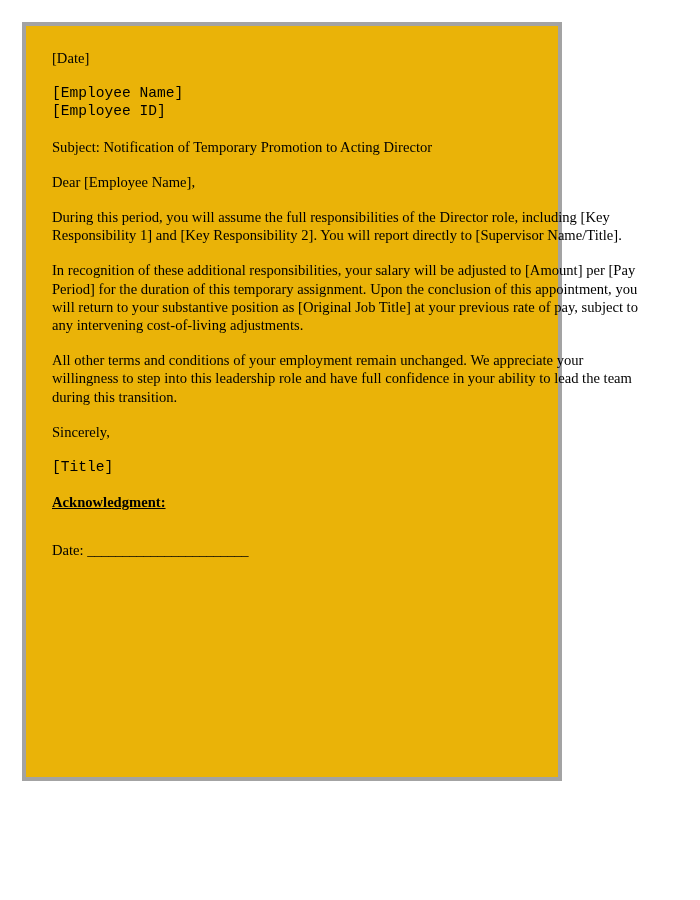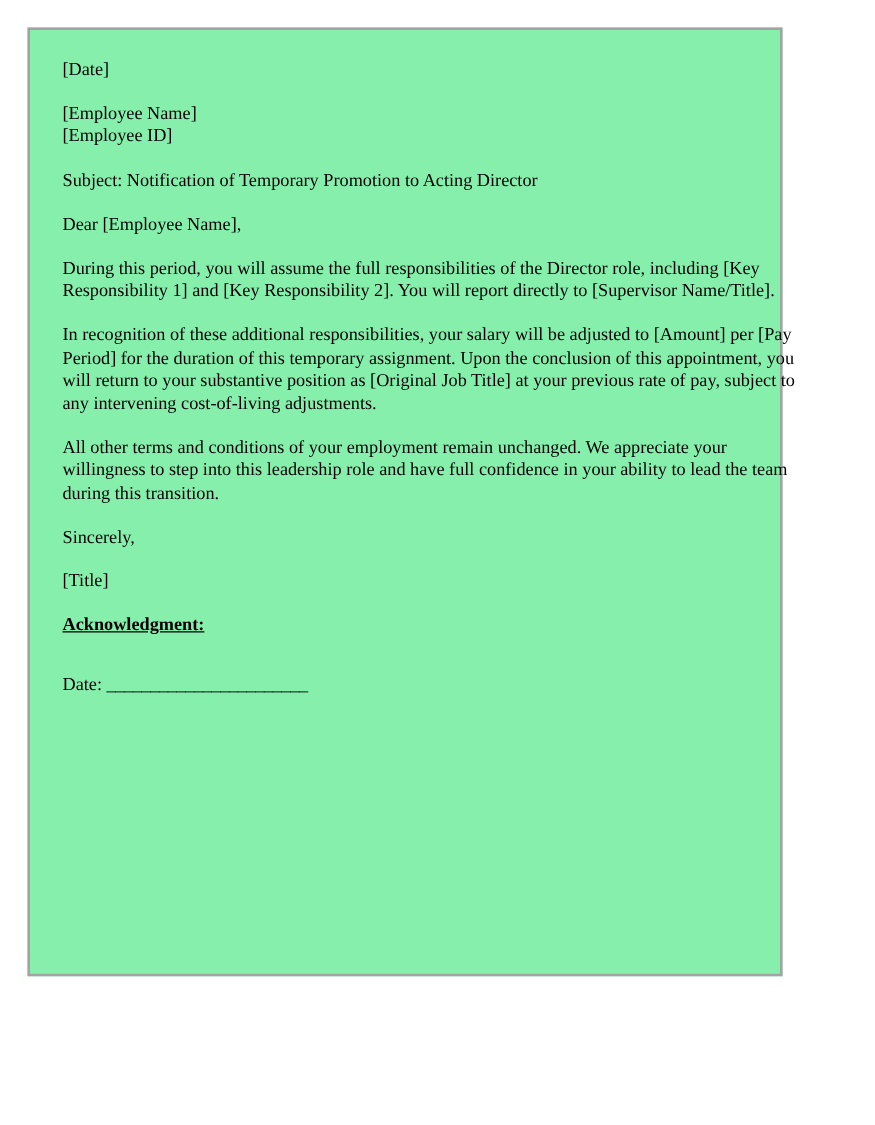--- a/index.html
+++ b/index.html
@@ -12,44 +12,45 @@
     width: 700px;
     height: 900px;
     font-family: "Liberation Serif", "DejaVu Serif", serif;
     color: #000000;
     overflow: hidden;
   }
   .page {
     position: absolute;
     left: 22px;
     top: 22px;
-    width: 604px;
+    width: 540px;
     height: 759px;
-    border: 2px solid #a3a3a3;
+    border: 4px solid #a3a3a3;
     box-sizing: border-box;
-    background: #86efac;
+    background: #eab308;
   }
   .content {
     position: absolute;
     left: 26px;
     top: 23px;
     width: 586px;
   }
   .block {
     font-size: 14.6px;
     line-height: 18.2px;
     margin: 0 0 17px 0;
     text-align: left;
     white-space: normal;
   }
   .block:last-child {
     margin-bottom: 16px;
   }
   .line {
     display: block;
+    font-family: Liberation Mono, monospace;
   }
   .bold {
     font-weight: bold;
     text-decoration: underline;
   }
   .sig-rule {
     letter-spacing: -0.3px;
     white-space: pre;
   }
   .date-row {

